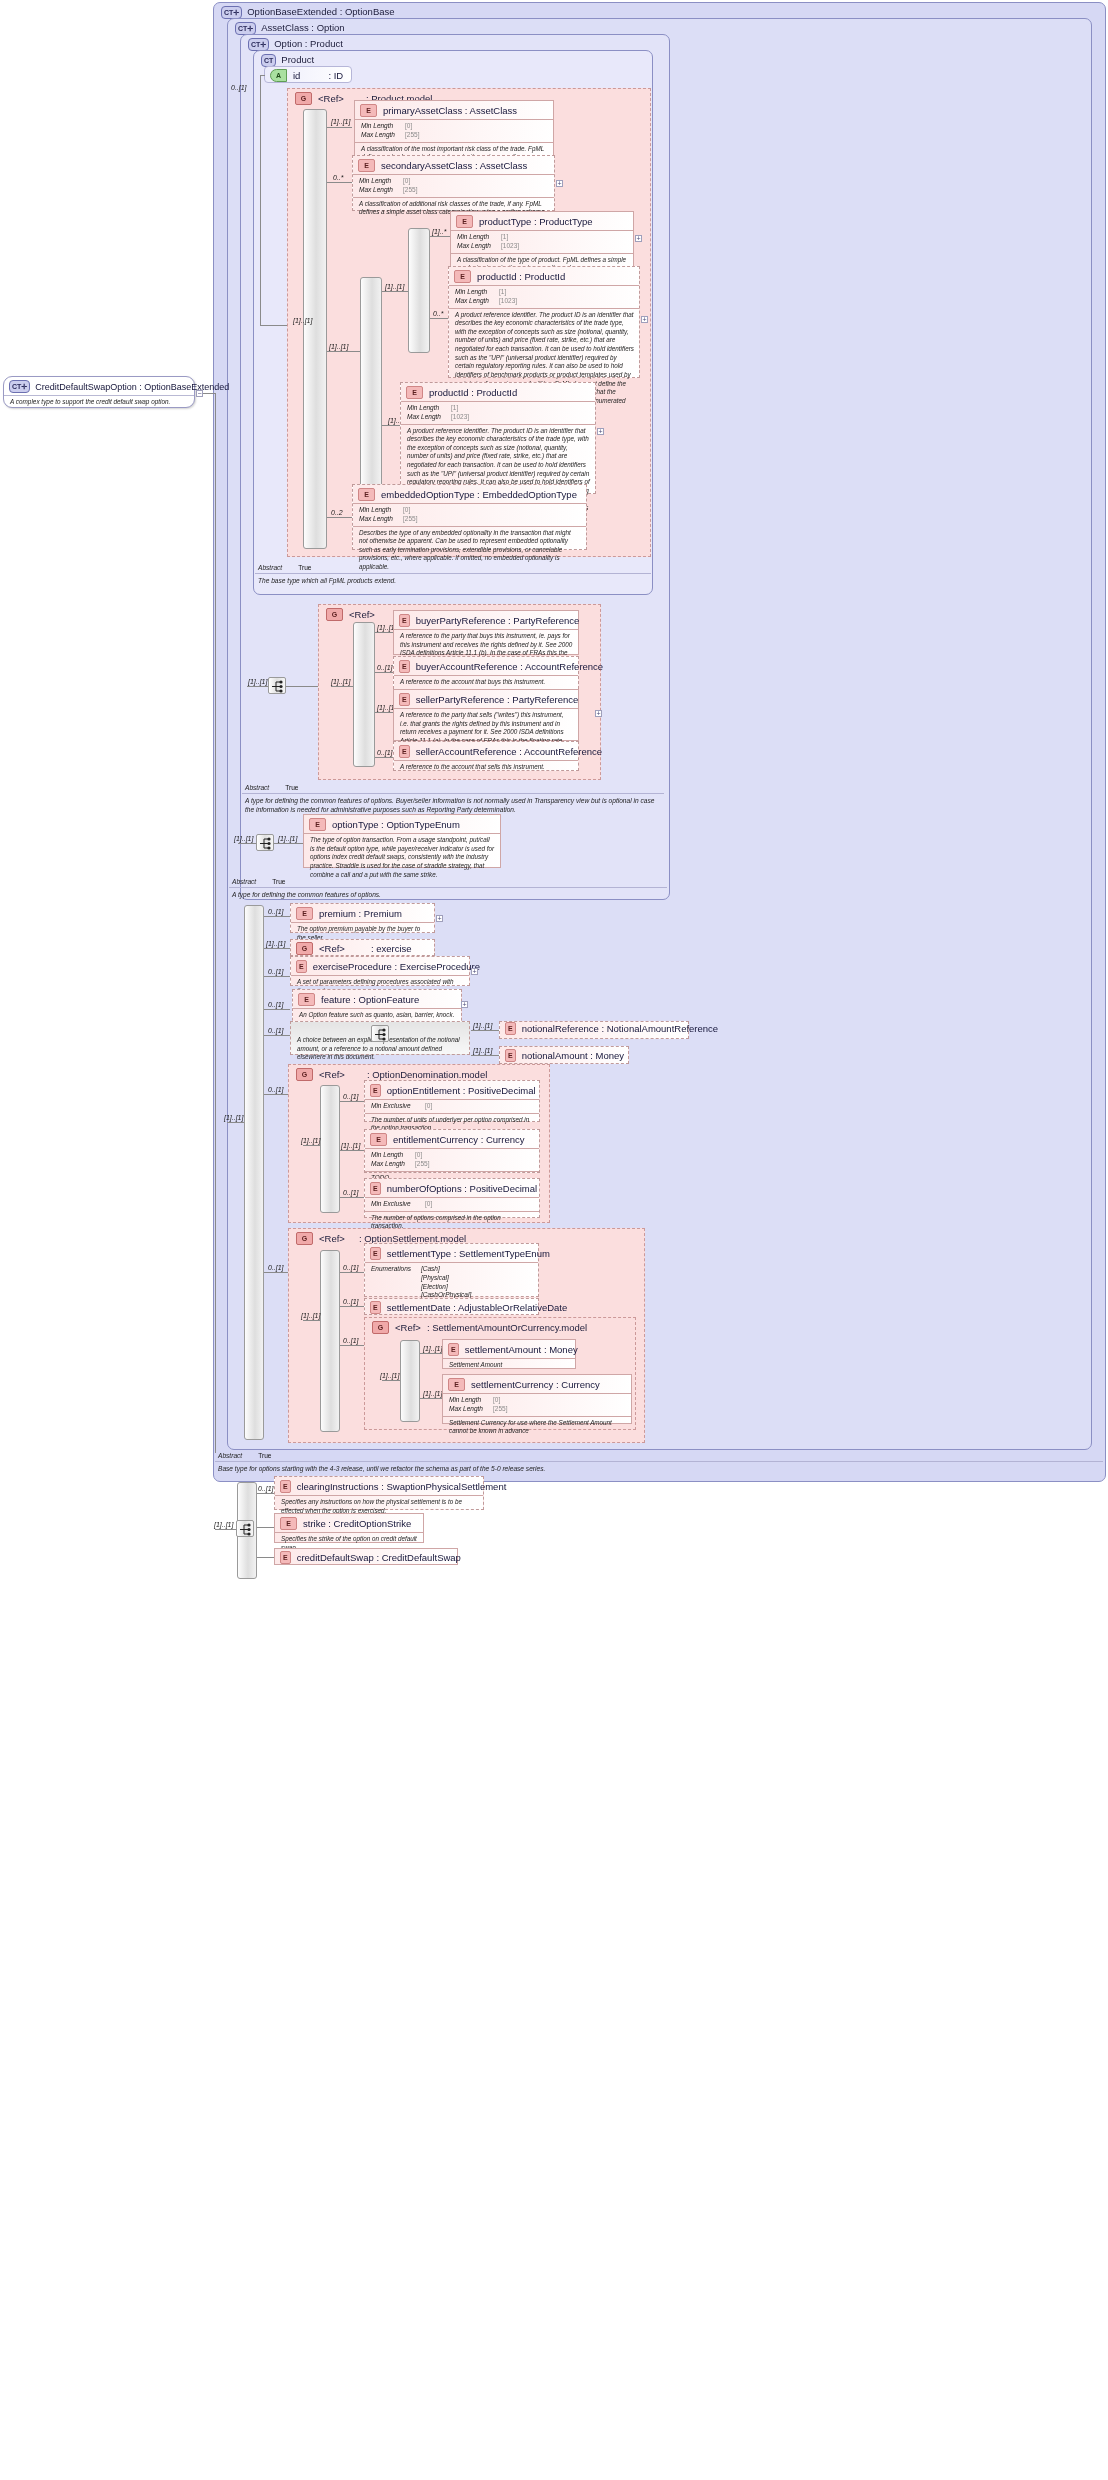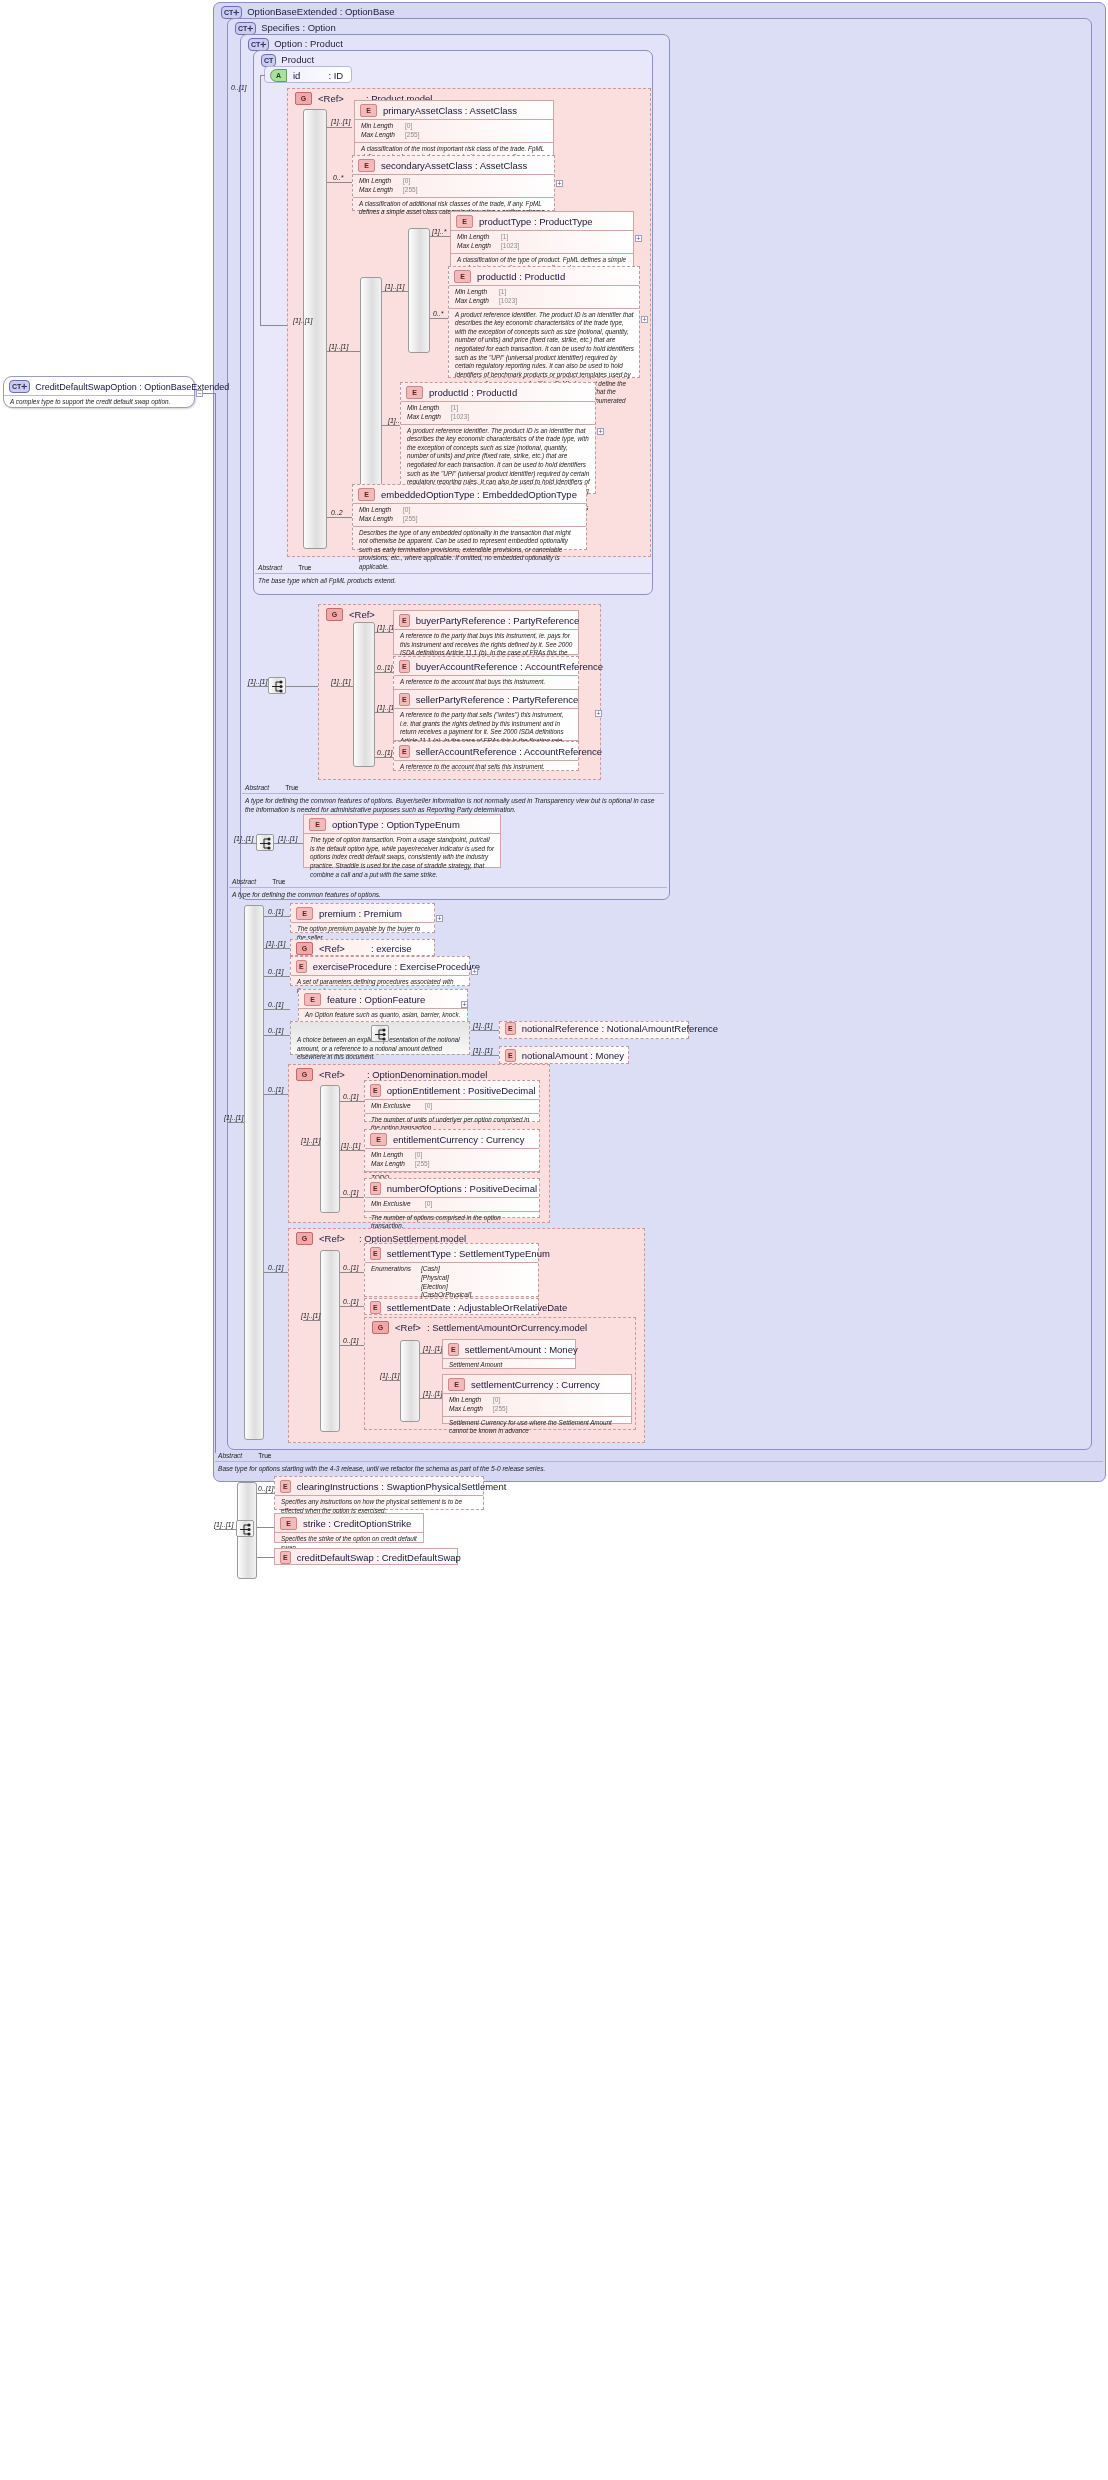--- a/index.html
+++ b/index.html
@@ -75,21 +75,21 @@
 <div class="abs ct" style="left:213px;top:2px;width:893px;height:1480px;">
   <div class="ct-hdr">
     <span class="badge">CT✛</span>
     <span>OptionBaseExtended : OptionBase</span>
   </div>
 </div>
 
 <div class="abs ct l2" style="left:227px;top:18px;width:865px;height:1432px;">
   <div class="ct-hdr">
     <span class="badge">CT✛</span>
-    <span>Specifies : Option</span>
+    <span>AssetClass : Option</span>
   </div>
 </div>
 
 <div class="abs ct l3" style="left:240px;top:34px;width:430px;height:866px;">
   <div class="ct-hdr">
     <span class="badge">CT✛</span>
     <span>Option    : Product</span>
   </div>
 </div>
 
@@ -413,21 +413,21 @@
   <div class="title">
     <span class="badge e sq">E</span>
     <span>exerciseProcedure : ExerciseProcedure</span>
   </div>
   <div class="doc">A set of parameters defining procedures associated with the exercise.</div>
 </div>
 <div class="abs plus" style="left:471px;top:968px;">+</div>
 
 <div class="abs line hline" style="left:264px;top:1009px;width:26px;"></div>
 <div class="abs card" style="left:268px;top:1001px;">0..[1]</div>
-<div class="abs el dashed" style="left:298px;top:989px;width:170px;height:46px;">
+<div class="abs el dashed" style="left:292px;top:989px;width:170px;height:46px;">
   <div class="title">
     <span class="badge e sq">E</span>
     <span>feature   : OptionFeature</span>
   </div>
   <div class="doc">An Option feature such as quanto, asian, barrier, knock.</div>
 </div>
 <div class="abs plus" style="left:461px;top:1001px;">+</div>
 
 <div class="abs line hline" style="left:264px;top:1035px;width:26px;"></div>
 <div class="abs card" style="left:268px;top:1027px;">0..[1]</div>

